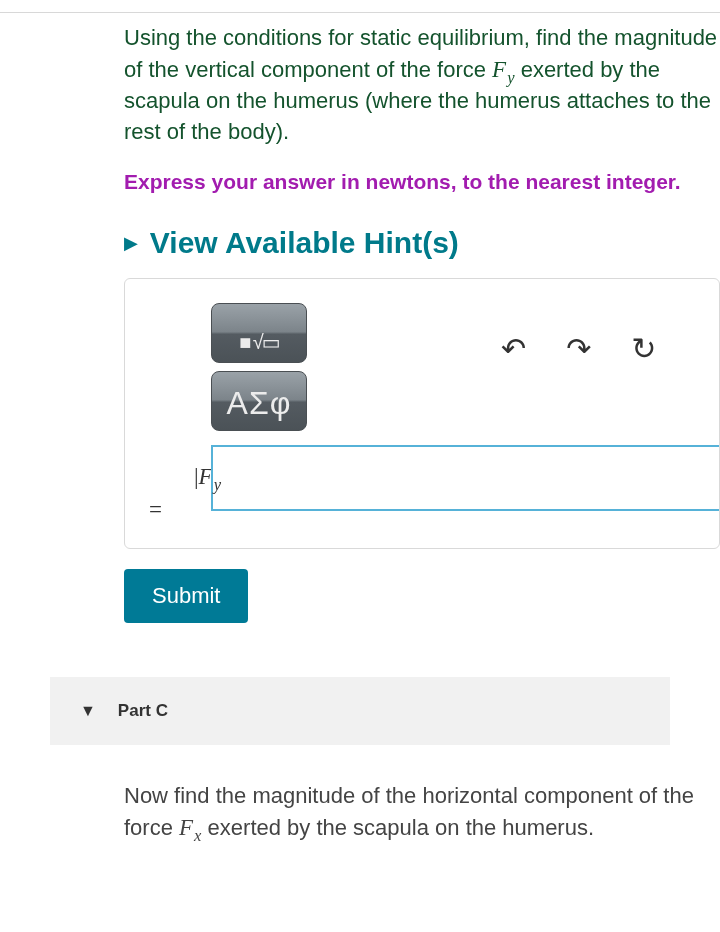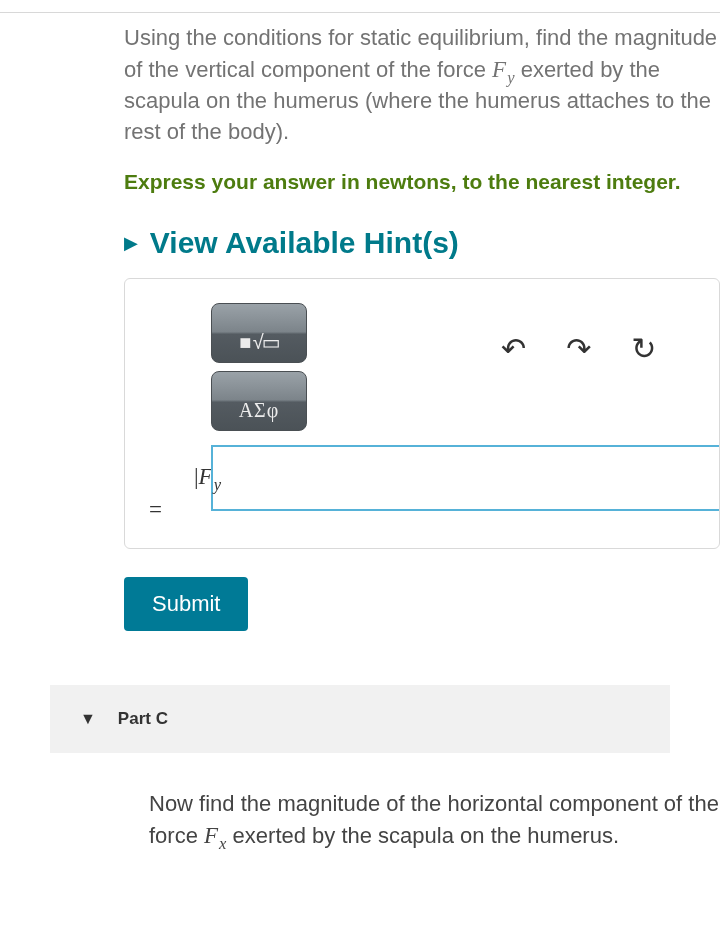--- a/index.html
+++ b/index.html
@@ -4,63 +4,63 @@
   <style>
     * { box-sizing: border-box; margin: 0; padding: 0; }
     body {
       font-family: "Helvetica Neue", Helvetica, Arial, sans-serif;
       background: #fff;
       color: #333;
       width: 720px;
     }
     .rule { height: 1px; background: #d8d8d8; margin-top: 12px; }
     .content { padding: 10px 0 40px 124px; }
-    .qtext { font-size: 22px; line-height: 1.4; color: #737373; }
+    .qtext { font-size: 22px; line-height: 1.4; color: #14532d; }
     .math-inline { font-family: "Times New Roman", Times, serif; font-style: italic; font-size: 23px; }
     .subscript { font-style: italic; font-size: 0.72em; position: relative; top: 6px; margin-left: 1px; }
-    .instr { font-size: 21px; line-height: 1.35; color: #4d7c0f; font-weight: 700; margin-top: 20px; }
+    .instr { font-size: 21px; line-height: 1.35; color: #a21caf; font-weight: 700; margin-top: 20px; }
     .hints-row { display:flex; align-items:center; margin: 30px 0 18px 0; cursor:pointer; }
     .hints-arrow { color:#007a8a; font-size:18px; margin-right:12px; }
     .hints-label { color:#007a8a; font-size:30px; font-weight:700; }
     .answer-box { border:1px solid #d9d9d9; border-radius:6px; padding:24px 0 24px 24px; overflow:hidden; }
     .toolbar-row { display:flex; align-items:flex-start; gap:24px; padding-left:62px; }
     .tool-btns { display:flex; flex-direction:column; gap:8px; }
     .tool-btn {
       width:96px; height:60px; border-radius:8px;
       background: linear-gradient(to bottom, #9aa2a8 0%, #7c848a 48%, #545b61 52%, #4b5257 100%);
       display:flex; align-items:flex-end; justify-content:center;
       padding-bottom:8px; cursor:pointer;
       border:1px solid #4a4f53;
     }
     .tool-btn span { color:#ececec; font-size:24px; }
     .tool-btn.eq span { font-family:Arial,sans-serif; font-size:20px; letter-spacing:-2px; }
-    .tool-btn.greek span { font-family: Liberation Serif, serif; font-size:20px; letter-spacing:1px; }
+    .tool-btn.greek span { font-family: Liberation Sans, sans-serif; font-size:32px; letter-spacing:1px; }
     .undo-redo { display:flex; gap:40px; margin-left:170px; margin-top:28px; }
     .undo-redo div { font-size:30px; color:#333; cursor:pointer; }
     .input-row { display:flex; align-items:flex-start; margin-top:14px; }
     .lhs { font-family:"Times New Roman",serif; font-size:23px; color:#333; width:62px; padding-top:18px; line-height:1.25; }
     .lhs .abs { white-space:nowrap;margin-left:45px; }
     .lhs .eq { display:block; margin-top:4px; }
     .answer-input {
       border:2px solid #56b2d8; border-right:none; border-radius:0;
       height:66px; flex:1; background:#fff;
       font-size:20px; padding:0 12px;
     }
     .submit-btn {
       background:#007a96; color:#fff; border:none;
       font-size:22px; padding:14px 28px; border-radius:4px;
-      margin-top:28px; cursor:pointer;
+      margin-top:20px; cursor:pointer;
     }
     .part-header {
       background:#f1f1f1; padding:24px 30px; margin:54px 0 36px -74px;
       display:flex; align-items:center; gap:22px; width:620px;
     }
     .part-arrow { color:#333; font-size:16px; }
     .part-title { font-size:17px; font-weight:700; color:#333; }
-    .qtext2 { font-size:22px; line-height:1.4; color:#444;margin-left:25px; }
+    .qtext2 { font-size:22px; line-height:1.4; color:#444; }
   </style>
 </head>
 <body>
 
 <div class="rule"></div>
 
 <div class="content">
   <p class="qtext">
     <span>Using the conditions for static equilibrium, find the magnitude of the vertical component of the force </span>
     <span class="math-inline"><span>F</span><span class="subscript">y</span></span>

